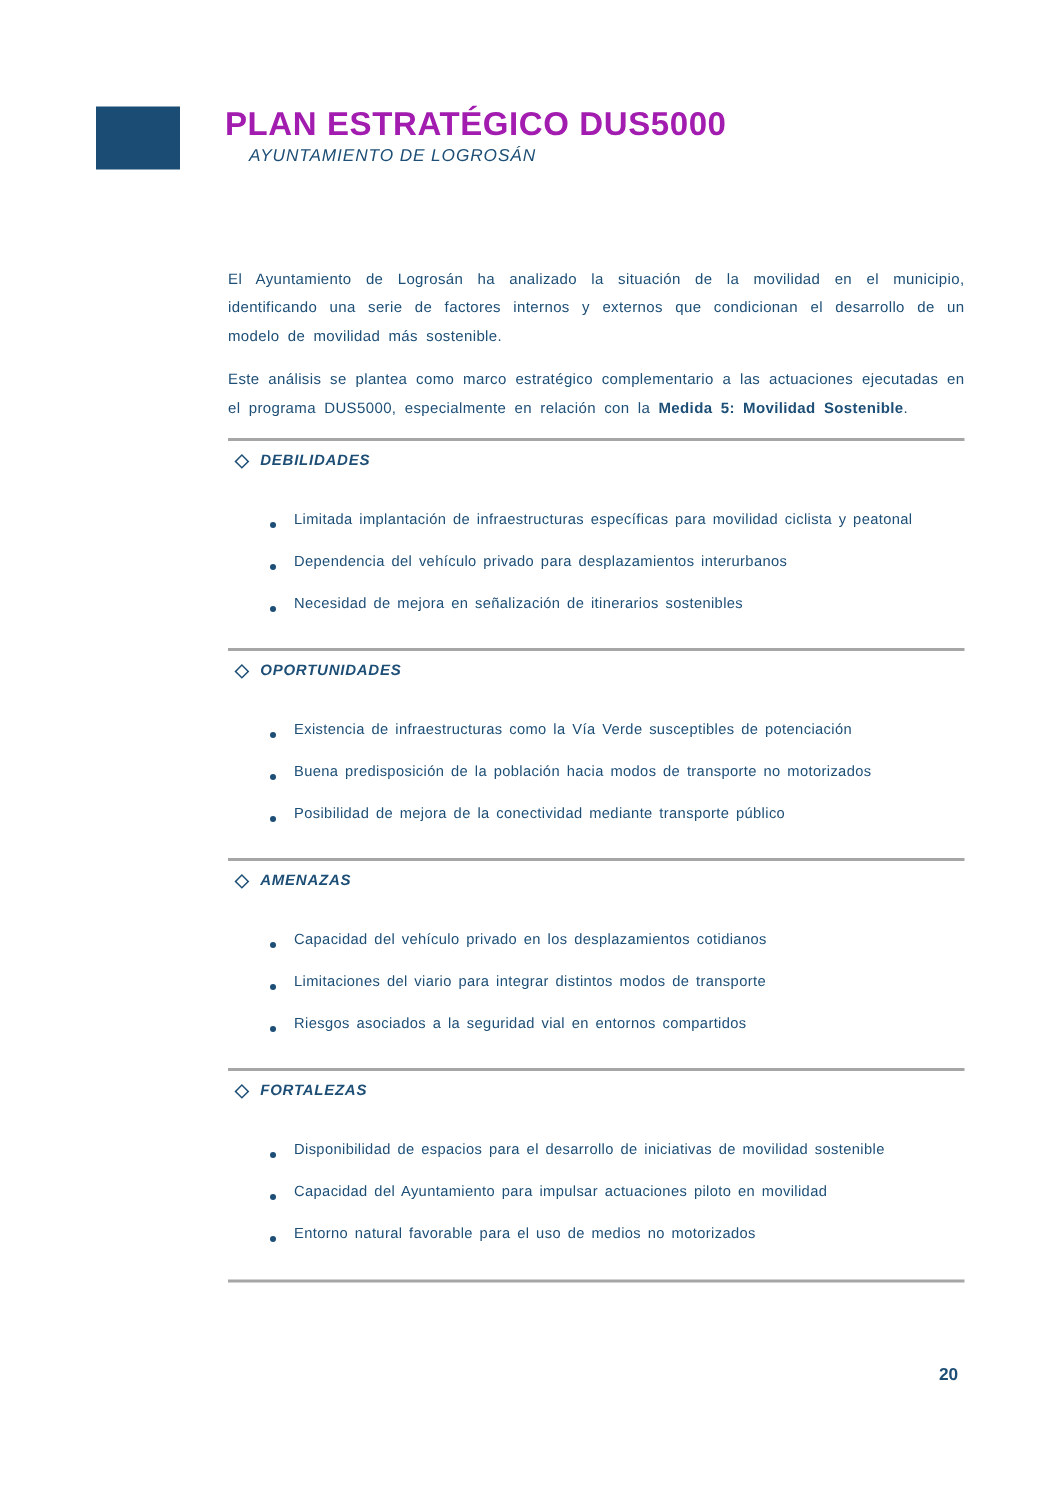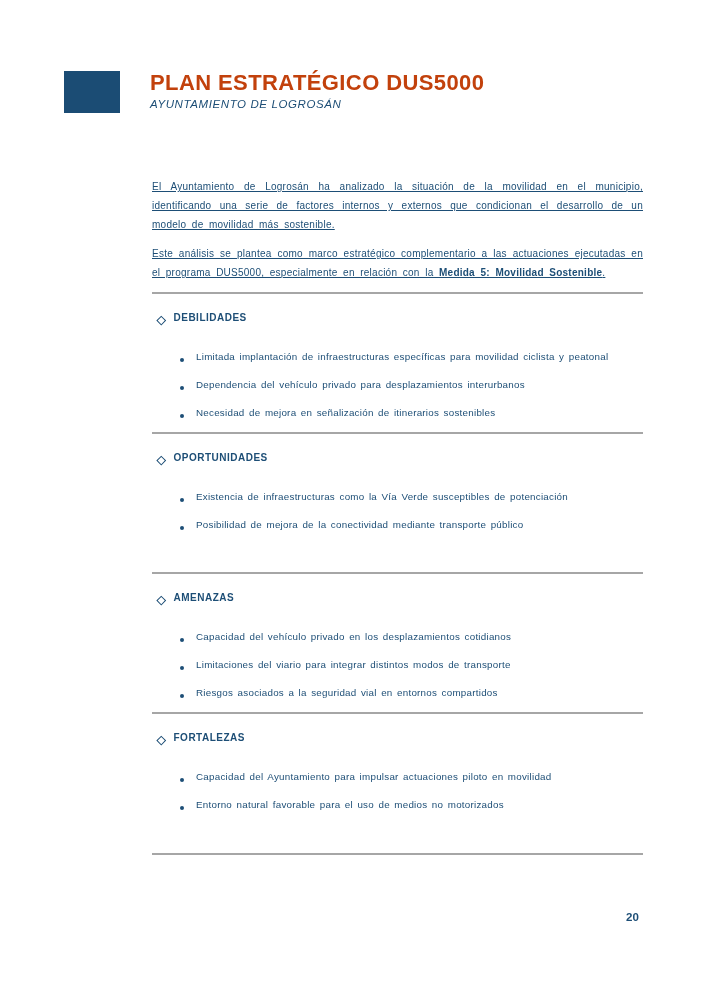--- a/index.html
+++ b/index.html
@@ -18,47 +18,47 @@
 
   
   .logo-square {
     position:absolute; left:64px; top:71px;
     width:56px; height:42px;
     background:#1b4c74;
   }
   .header-text { position:absolute; left:150px; top:71px; }
   .doc-title {
     font-size:22px; font-weight:bold; letter-spacing:0.4px;
-    color:#c2410c; line-height:24px;
+    color:#a21caf; line-height:24px;
   }
   .doc-subtitle {
     font-size:11.5px; font-style:italic; letter-spacing:0.6px;
-    color:#1d4e76; margin-top:3px;
+    color:#1d4e76; margin-top:3px;margin-left:16px;
   }
 
   
   .intro {
     position:absolute; left:152px; top:177px; width:491px;
     font-size:10px; line-height:19px;
     letter-spacing:0.25px; word-spacing:2.5px;
     text-align:justify;
   }
-  .intro p { margin:0 0 10px 0;text-decoration:underline; }
+  .intro p { margin:0 0 10px 0; }
   .intro b { font-weight:bold; }
 
   
   .sections { position:absolute; left:152px; top:292px; width:491px; }
   .swot-section { height:140px; }
   .rule {
     height:0; border-top:2px solid #a6a6a6;
   }
   .sec-heading {
-    padding-top:18px; padding-left:6px;
+    padding-top:8px; padding-left:6px;
     font-size:10px; font-weight:bold; letter-spacing:0.5px;
-    display:flex; align-items:flex-end;
+    display:flex; align-items:center;font-style:italic;
   }
   .diamond {
     display:inline-block;
     width:4.5px; height:4.5px;
     border:1.2px solid #1d4e76;
     transform:rotate(45deg);
     margin-right:9px;
     flex:0 0 auto;
   }
   .sec-list { list-style:none; margin:11px 0 0 0; padding:0; }
@@ -129,20 +129,24 @@
         <span class="diamond"></span>
         <span>OPORTUNIDADES</span>
       </div>
       <ul class="sec-list">
         <li>
             <span class="dot"></span>
             <span>Existencia de infraestructuras como la Vía Verde susceptibles de potenciación</span>
           </li>
         <li>
             <span class="dot"></span>
+            <span>Buena predisposición de la población hacia modos de transporte no motorizados</span>
+          </li>
+        <li>
+            <span class="dot"></span>
             <span>Posibilidad de mejora de la conectividad mediante transporte público</span>
           </li>
       </ul>
     </section>
 
     <section class="swot-section">
       <div class="rule"></div>
       <div class="sec-heading">
         <span class="diamond"></span>
         <span>AMENAZAS</span>
@@ -165,20 +169,24 @@
 
     <section class="swot-section">
       <div class="rule"></div>
       <div class="sec-heading">
         <span class="diamond"></span>
         <span>FORTALEZAS</span>
       </div>
       <ul class="sec-list">
         <li>
             <span class="dot"></span>
+            <span>Disponibilidad de espacios para el desarrollo de iniciativas de movilidad sostenible</span>
+          </li>
+        <li>
+            <span class="dot"></span>
             <span>Capacidad del Ayuntamiento para impulsar actuaciones piloto en movilidad</span>
           </li>
         <li>
             <span class="dot"></span>
             <span>Entorno natural favorable para el uso de medios no motorizados</span>
           </li>
       </ul>
     </section>
 
     <div class="rule closing-rule"></div>

